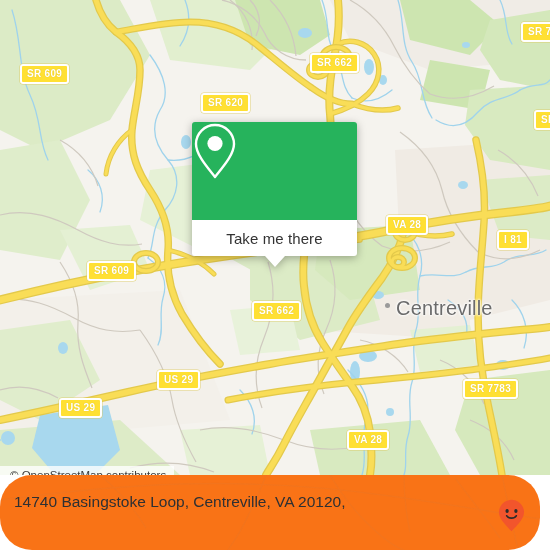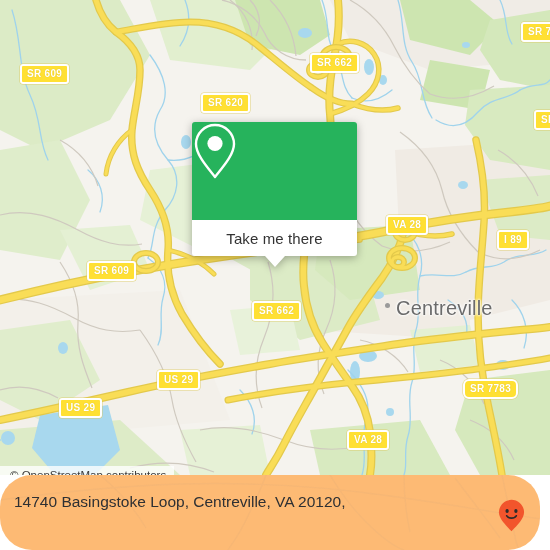--- a/index.html
+++ b/index.html
@@ -97,21 +97,21 @@
     color: #3b3b3b;
     font-size: 11.5px;
     white-space: nowrap;
   }
 
   
   .footer {
     position: absolute;
     left: 0; top: 475px;
     width: 540px; height: 75px;
-    background: #fdba74;
+    background: #f97316;
     overflow: hidden;
     border-radius: 32px;
   }
   .footer-watermark {
     position: absolute; left: 0; top: -475px;
     opacity: .055;
     pointer-events: none;
   }
   .footer-text {
     position: absolute;
@@ -318,26 +318,26 @@
     <div class="place-dot" style="left:385px;top:303px;"></div>
     <div class="place-label" style="left:396px;top:297px;">Centreville</div>
 
     <div id="shield-layer">
         <div class="shield" style="left: 20px; top: 64px;">SR 609</div>
         <div class="shield" style="left: 201px; top: 93px;">SR 620</div>
         <div class="shield" style="left: 310px; top: 53px;">SR 662</div>
         <div class="shield" style="left: 521px; top: 22px;">SR 7</div>
         <div class="shield" style="left: 534px; top: 110px;">SR 6</div>
         <div class="shield" style="left: 386px; top: 215px;">VA 28</div>
-        <div class="shield" style="left: 497px; top: 230px;">I 89</div>
+        <div class="shield" style="left: 497px; top: 230px;">I 81</div>
         <div class="shield" style="left: 87px; top: 261px;">SR 609</div>
         <div class="shield" style="left: 252px; top: 301px;">SR 662</div>
         <div class="shield" style="left: 157px; top: 370px;">US 29</div>
         <div class="shield" style="left: 59px; top: 398px;">US 29</div>
-        <div class="shield" style="left: 463px; top: 379px; border-radius: 6px;">SR 7783</div>
+        <div class="shield" style="left: 463px; top: 379px;">SR 7783</div>
         <div class="shield" style="left: 347px; top: 430px;">VA 28</div>
       </div>
 
     <div class="popup">
       <div class="popup-head">
         <svg width="46" height="58" viewBox="0 0 46 58">
           <path d="M23 3 C12.5 3 4 11.5 4 22 C4 33 16 46 23 55 C30 46 42 33 42 22 C42 11.5 33.5 3 23 3 Z" fill="none" stroke="#ffffff" stroke-width="2.4" stroke-linejoin="round"></path>
           <circle cx="23" cy="21.5" r="7.6" fill="#ffffff"></circle>
         </svg>
       </div>

